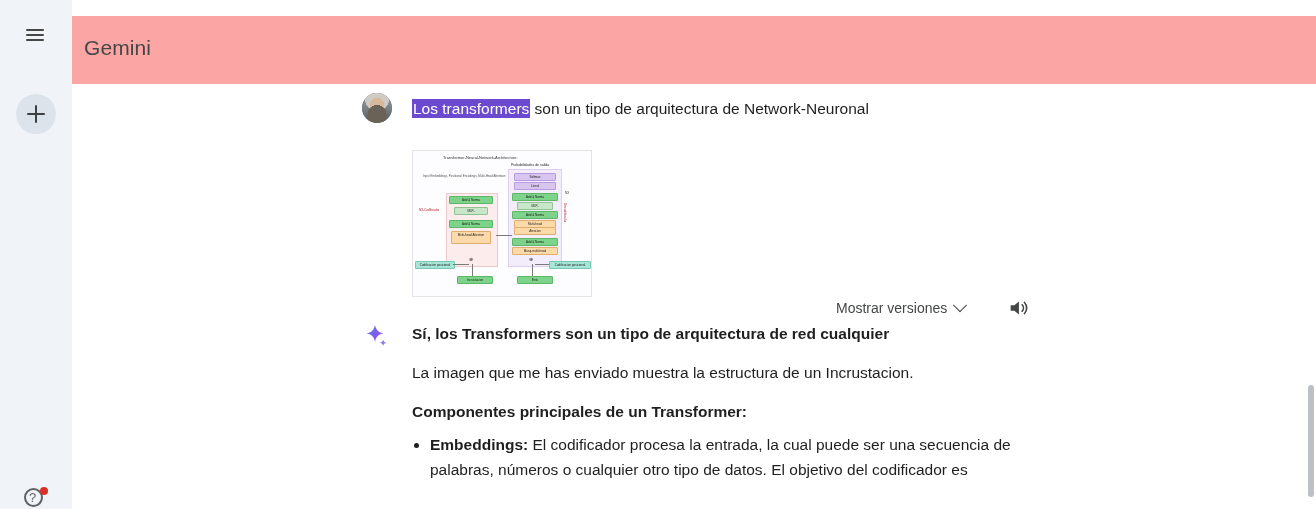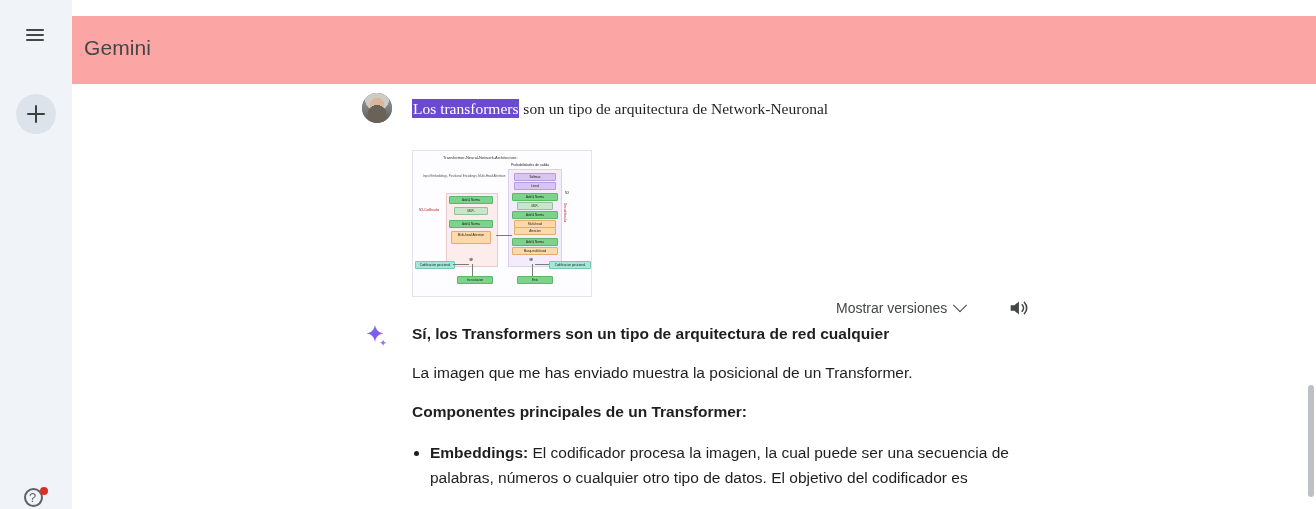--- a/index.html
+++ b/index.html
@@ -135,21 +135,20 @@
     overflow: hidden;
     background: #8a7f6d;
   }
   .user-text {
     position: absolute;
     left: 50px; top: 5px;
     font-size: 15.5px;
     color: #1f1f1f;
     line-height: 22px;
     white-space: nowrap;
-    font-family: Liberation Serif, serif;
   }
   .hl {
     background: #6c4ad0;
     color: #ffffff;
     padding: 1px 1px;
   }
 
   
   .attach {
     position: absolute;
@@ -281,21 +280,21 @@
     font-size: 15.5px;
     color: #1f1f1f;
     line-height: 22px;
     margin: 0 0 17px 0;
   }
   .a-h2 {
     font-size: 15.5px;
     font-weight: bold;
     color: #1f1f1f;
     line-height: 22px;
-    margin: 0 0 17px 0;
+    margin: 0 0 9px 0;
   }
   .a-ul {
     margin: 0; padding-left: 18px;
   }
   .a-li {
     font-size: 15.5px;
     color: #1f1f1f;
     line-height: 25px;
   }
   .a-li b { font-weight: bold; }
@@ -425,24 +424,24 @@
               <stop offset="100%" stop-color="#a357e8"></stop>
             </linearGradient>
           </defs>
           <path d="M12 1.5c.7 4.6 3.4 7.3 8 8-4.6.7-7.3 3.4-8 8-.7-4.6-3.4-7.3-8-8 4.6-.7 7.3-3.4 8-8z" fill="url(#g1)"></path>
           <path d="M19.5 15.2c.3 1.8 1.3 2.8 3.1 3.1-1.8.3-2.8 1.3-3.1 3.1-.3-1.8-1.3-2.8-3.1-3.1 1.8-.3 2.8-1.3 3.1-3.1z" fill="url(#g1)" opacity="0.85"></path>
         </svg>
       </div>
 
       <div class="answer">
         <div class="a-h">Sí, los Transformers son un tipo de arquitectura de red cualquier</div>
-        <div class="a-p">La imagen que me has enviado muestra la posicional de un Transformer.</div>
+        <div class="a-p">La imagen que me has enviado muestra la estructura de un Incrustacion.</div>
         <div class="a-h2">Componentes principales de un Transformer:</div>
         <ul class="a-ul">
-          <li class="a-li"><b>Embeddings:</b><span> El codificador procesa la imagen, la cual puede ser una secuencia de palabras, números o cualquier otro tipo de datos. El objetivo del codificador es</span></li>
+          <li class="a-li"><b>Embeddings:</b><span> El codificador procesa la entrada, la cual puede ser una secuencia de palabras, números o cualquier otro tipo de datos. El objetivo del codificador es</span></li>
         </ul>
       </div>
     </div>
   </div>
 
   <div class="scrollbar-track"></div>
   <div class="scrollbar-thumb"></div>
 
 </div>
 

